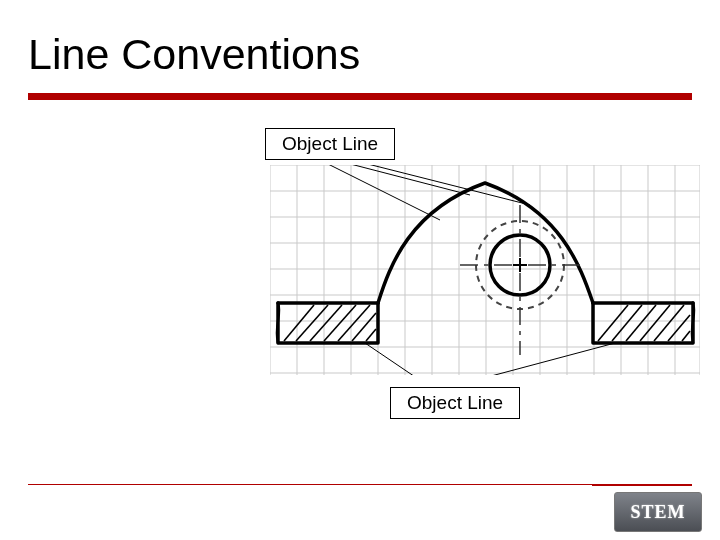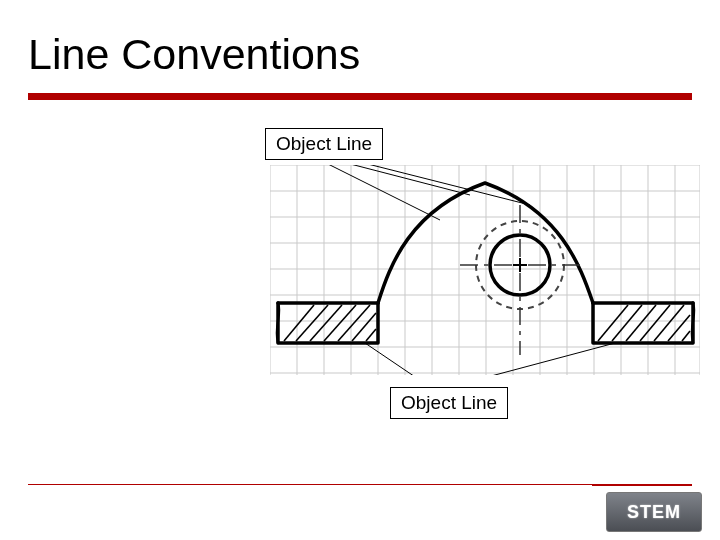--- a/index.html
+++ b/index.html
@@ -1,30 +1,30 @@
 <!DOCTYPE html>
 <html><head>
 <meta charset="utf-8">
 <style>
   * { margin: 0; padding: 0; box-sizing: border-box; }
   html, body { width: 720px; height: 540px; background: #fff; font-family: Verdana, Geneva, sans-serif; overflow: hidden; }
   .slide { position: relative; width: 720px; height: 540px; }
   .title { position: absolute; left: 28px; top: 30px; font-size: 43px; letter-spacing: 0px; color: #000; font-family: Verdana, Arial, sans-serif; }
   .title-rule { position: absolute; left: 28px; top: 93px; width: 664px; height: 7px; background: #b00000; }
-  .label-box { position: absolute; border: 1px solid #000; background: #fff; padding: 4px 10px; font-size: 19px; font-family: Arial, sans-serif; }
+  .label-box { position: absolute; border: 1px solid #000; background: #fff; padding: 4px 16px; font-size: 19px; font-family: Arial, sans-serif; }
   .label-top { left: 265px; top: 128px; }
   .label-bottom { left: 390px; top: 387px; }
   .body-text { position: absolute; left: 28px; top: 180px; width: 260px; font-size: 27px; line-height: 1.25; color: #000; font-family: Verdana, Arial, sans-serif; }
   .drawing-wrap { position: absolute; left: 270px; top: 165px; width: 430px; height: 210px; }
   .grid { position: absolute; inset: 0; }
   .grid line { stroke: #c9c9c9; stroke-width: 1; }
   .sketch { position: absolute; inset: 0; }
   .bottom-rule { position: absolute; left: 28px; bottom: 55px; width: 664px; height: 0; border-top: 1px solid #b00000; }
   .bottom-rule::after { content: ""; position: absolute; right: 0; top: -1px; width: 100px; height: 2px; background: #b00000; }
-  .logo { position: absolute; right: 18px; bottom: 8px; width: 96px; height: 40px; background: linear-gradient(180deg,#7f838a,#4b4e54); border-radius: 3px; display: flex; align-items: center; justify-content: center; color: #fff; font-weight: bold; font-family: Liberation Sans, sans-serif; font-size: 18px; letter-spacing: 1px; border: 1px solid #777; }
+  .logo { position: absolute; right: 18px; bottom: 8px; width: 88px; height: 40px; background: linear-gradient(180deg,#7f838a,#4b4e54); border-radius: 3px; display: flex; align-items: center; justify-content: center; color: #fff; font-weight: bold; font-family: Liberation Serif, serif; font-size: 18px; letter-spacing: 1px; border: 1px solid #777; }
   .logo .em { color: #fff; text-shadow: 0 0 2px rgba(255,255,255,.6); }
 </style>
 </head>
 <body>
 <div class="slide">
 
   <div class="title">Line Conventions</div>
   <div class="title-rule"></div>
 
   <div class="label-box label-top">Object Line</div>

